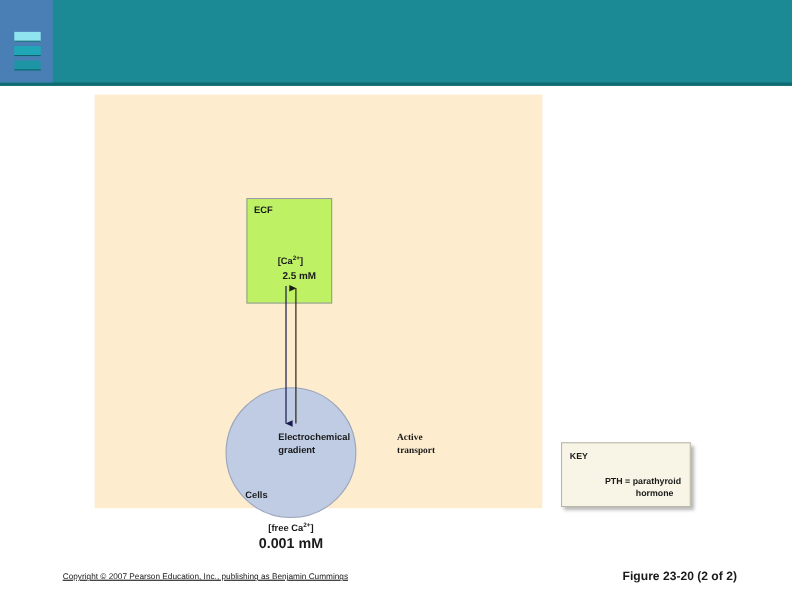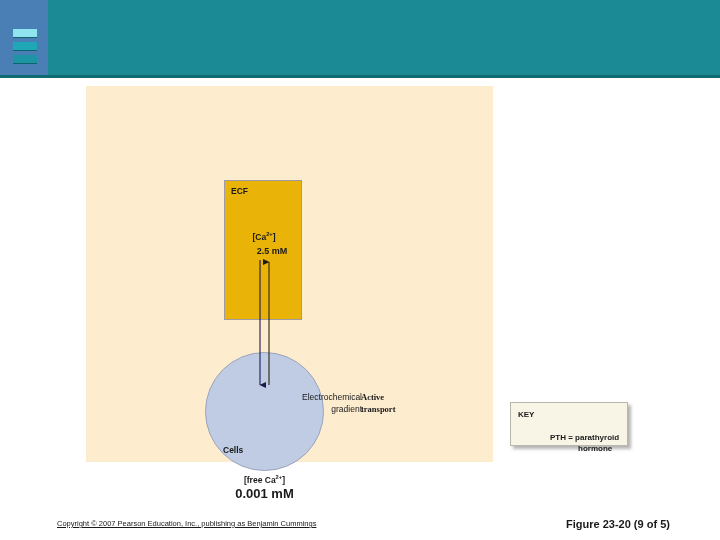--- a/index.html
+++ b/index.html
@@ -68,22 +68,22 @@
     height: 376px;
     background: #fdecce;
   }
 
   
   #ecf-box {
     position: absolute;
     left: 138px;
     top: 94px;
     width: 78px;
-    height: 140px;
-    background: #eab308;
+    height: 96px;
+    background: #bef264;
     border: 1px solid #9e9aa6;
     box-sizing: border-box;
   }
   #ecf-label {
     position: absolute;
     left: 6px; top: 5px;
     font-size: 8.5px;
     font-weight: bold;
     color: #1a1a1a;
   }
@@ -151,26 +151,26 @@
     position: absolute;
     left: 0; top: 0;
     width: 720px;
     height: 540px;
     pointer-events: none;
   }
 
   
   #electrochemical-gradient-label {
     position: absolute;
-    left: 183px;
+    left: 167px;
     top: 305px;
     width: 93px;
-    text-align: right;
-    font-size: 8.5px;
-    font-weight: normal;
+    text-align: left;
+    font-size: 8.5px;
+    font-weight: bold;
     line-height: 12px;
     color: #1a1a1a;
   }
   #active-transport-label {
     position: absolute;
     left: 275px;
     top: 305px;
     width: 80px;
     text-align: left;
     font-size: 8.5px;
@@ -179,21 +179,21 @@
     color: #1a1a1a;
     font-family: Liberation Serif, serif;
   }
 
   
   #key-box {
     position: absolute;
     left: 510px;
     top: 402px;
     width: 118px;
-    height: 44px;
+    height: 59px;
     background: #f8f5e7;
     border: 1px solid #b9b7a8;
     box-sizing: border-box;
     box-shadow: 3px 3px 3px rgba(90,90,90,0.45);
   }
   #key-title {
     position: absolute;
     left: 7px; top: 7px;
     font-size: 8px;
     font-weight: bold;
@@ -281,13 +281,13 @@
 
 <div id="key-box">
   <div id="key-title">KEY</div>
   <div id="key-definition">
     <span>PTH = parathyroid</span>
     <span class="indent">hormone</span>
   </div>
 </div>
 
 <div id="copyright-notice">Copyright © 2007 Pearson Education, Inc., publishing as Benjamin Cummings</div>
-<div id="figure-caption">Figure 23-20 (9 of 5)</div>
+<div id="figure-caption">Figure 23-20 (2 of 2)</div>
 
 </body></html>

